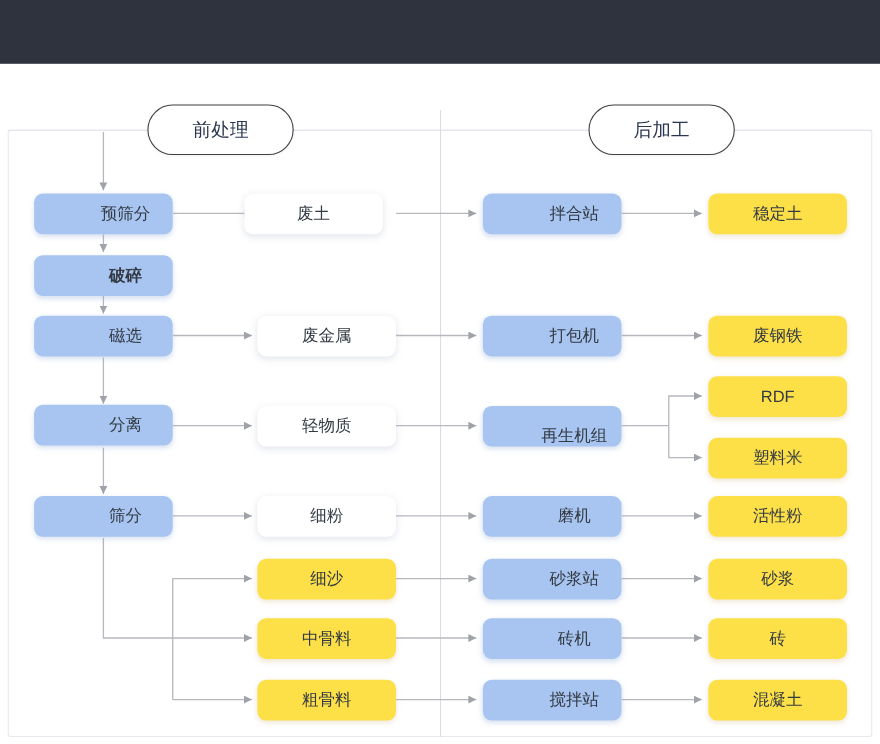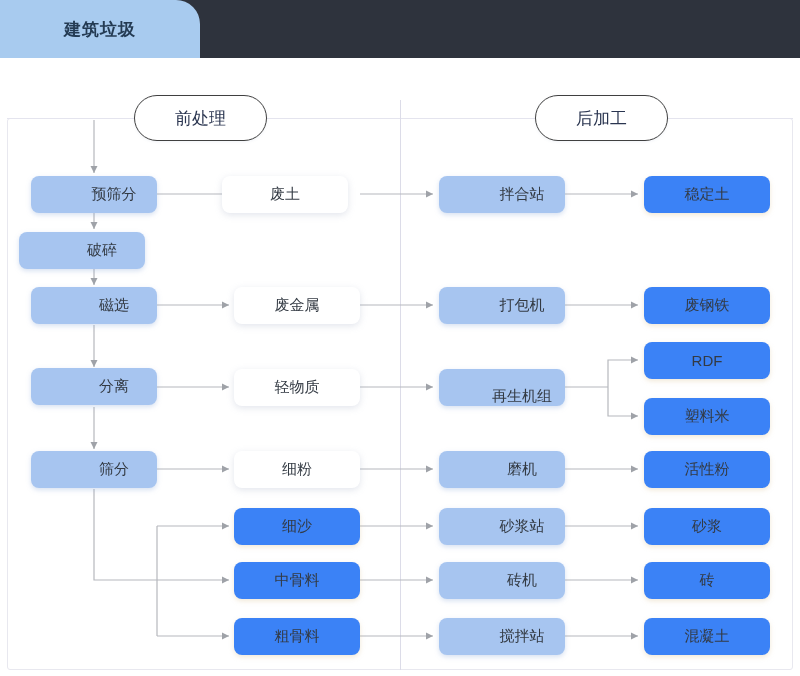--- a/index.html
+++ b/index.html
@@ -67,30 +67,27 @@
   
   .node{
     position:absolute;height:37px;width:126px;
     border-radius:8px;
     display:flex;align-items:center;justify-content:center;
     font-size:15px;color:#333a43;
     box-sizing:border-box;
   }
   .node.blue{background:#a7c5f0;box-shadow:0 2px 5px rgba(140,170,215,.35);padding-left:40px;}
   .node.white{background:#ffffff;box-shadow:0 2px 7px rgba(150,160,185,.28);}
-  .node.yellow{background:#3b82f6;box-shadow:0 2px 5px rgba(215,190,140,.35);}
+  .node.yellow{background:#fde047;box-shadow:0 2px 5px rgba(215,190,140,.35);}
   svg.links{position:absolute;left:0;top:0;width:800px;height:676px;pointer-events:none;}
 </style>
 </head>
 <body>
 
 <div class="header">
-  <div class="header-tab">
-    <span>建筑垃圾</span>
-  </div>
 </div>
 
 <div class="canvas"></div>
 <div class="h-divider"></div>
 <div class="v-divider"></div>
 
 <div class="pill" id="pill-pre">
   <span>前处理</span>
 </div>
 <div class="pill" id="pill-post">
@@ -139,21 +136,21 @@
   </g>
 
   <path d="M565,387 L608,387" stroke="#b6b8bd" stroke-width="1.2" fill="none"></path>
 
   <path d="M157,526 L157,636" stroke="#b6b8bd" stroke-width="1.2" fill="none"></path>
 </svg>
 
 <div class="node blue" style="left:31px;top:176px;">
   <span>预筛分</span>
 </div>
-<div class="node blue" style="left:19px;top:232px;">
+<div class="node blue" style="left:31px;top:232px;font-weight:bold;">
   <span>破碎</span>
 </div>
 <div class="node blue" style="left:31px;top:287px;">
   <span>磁选</span>
 </div>
 <div class="node blue" style="left:31px;top:368px;">
   <span>分离</span>
 </div>
 <div class="node blue" style="left:31px;top:451px;">
   <span>筛分</span>

